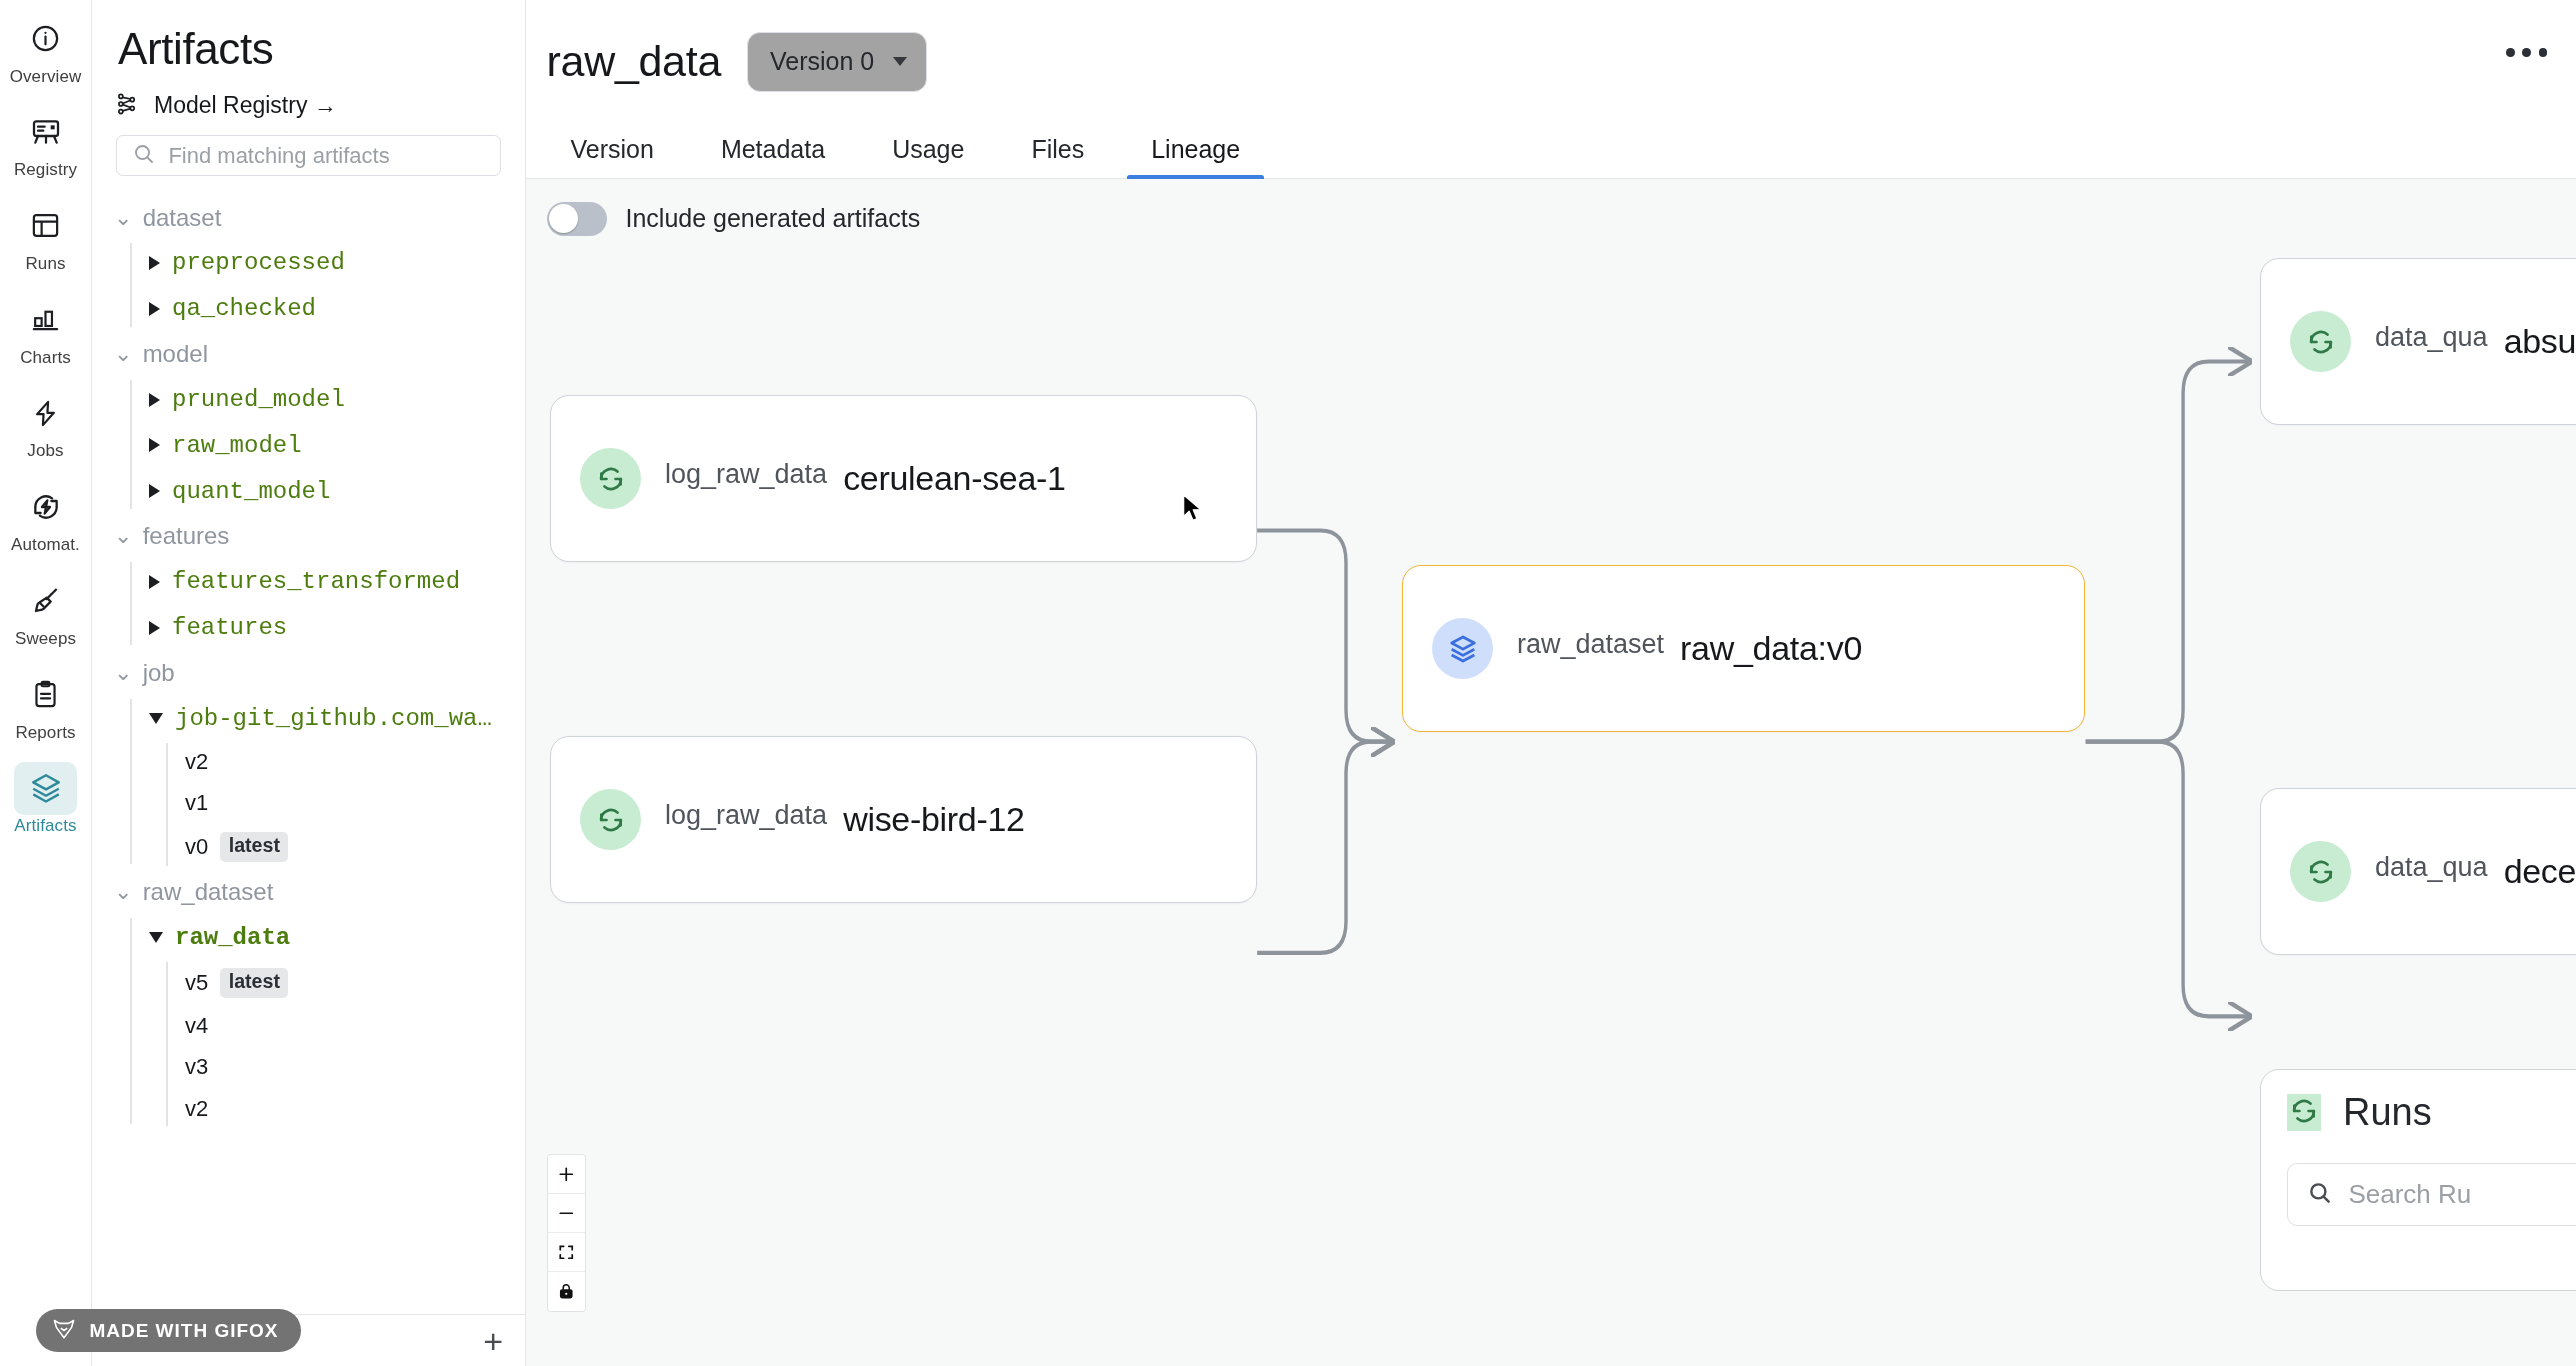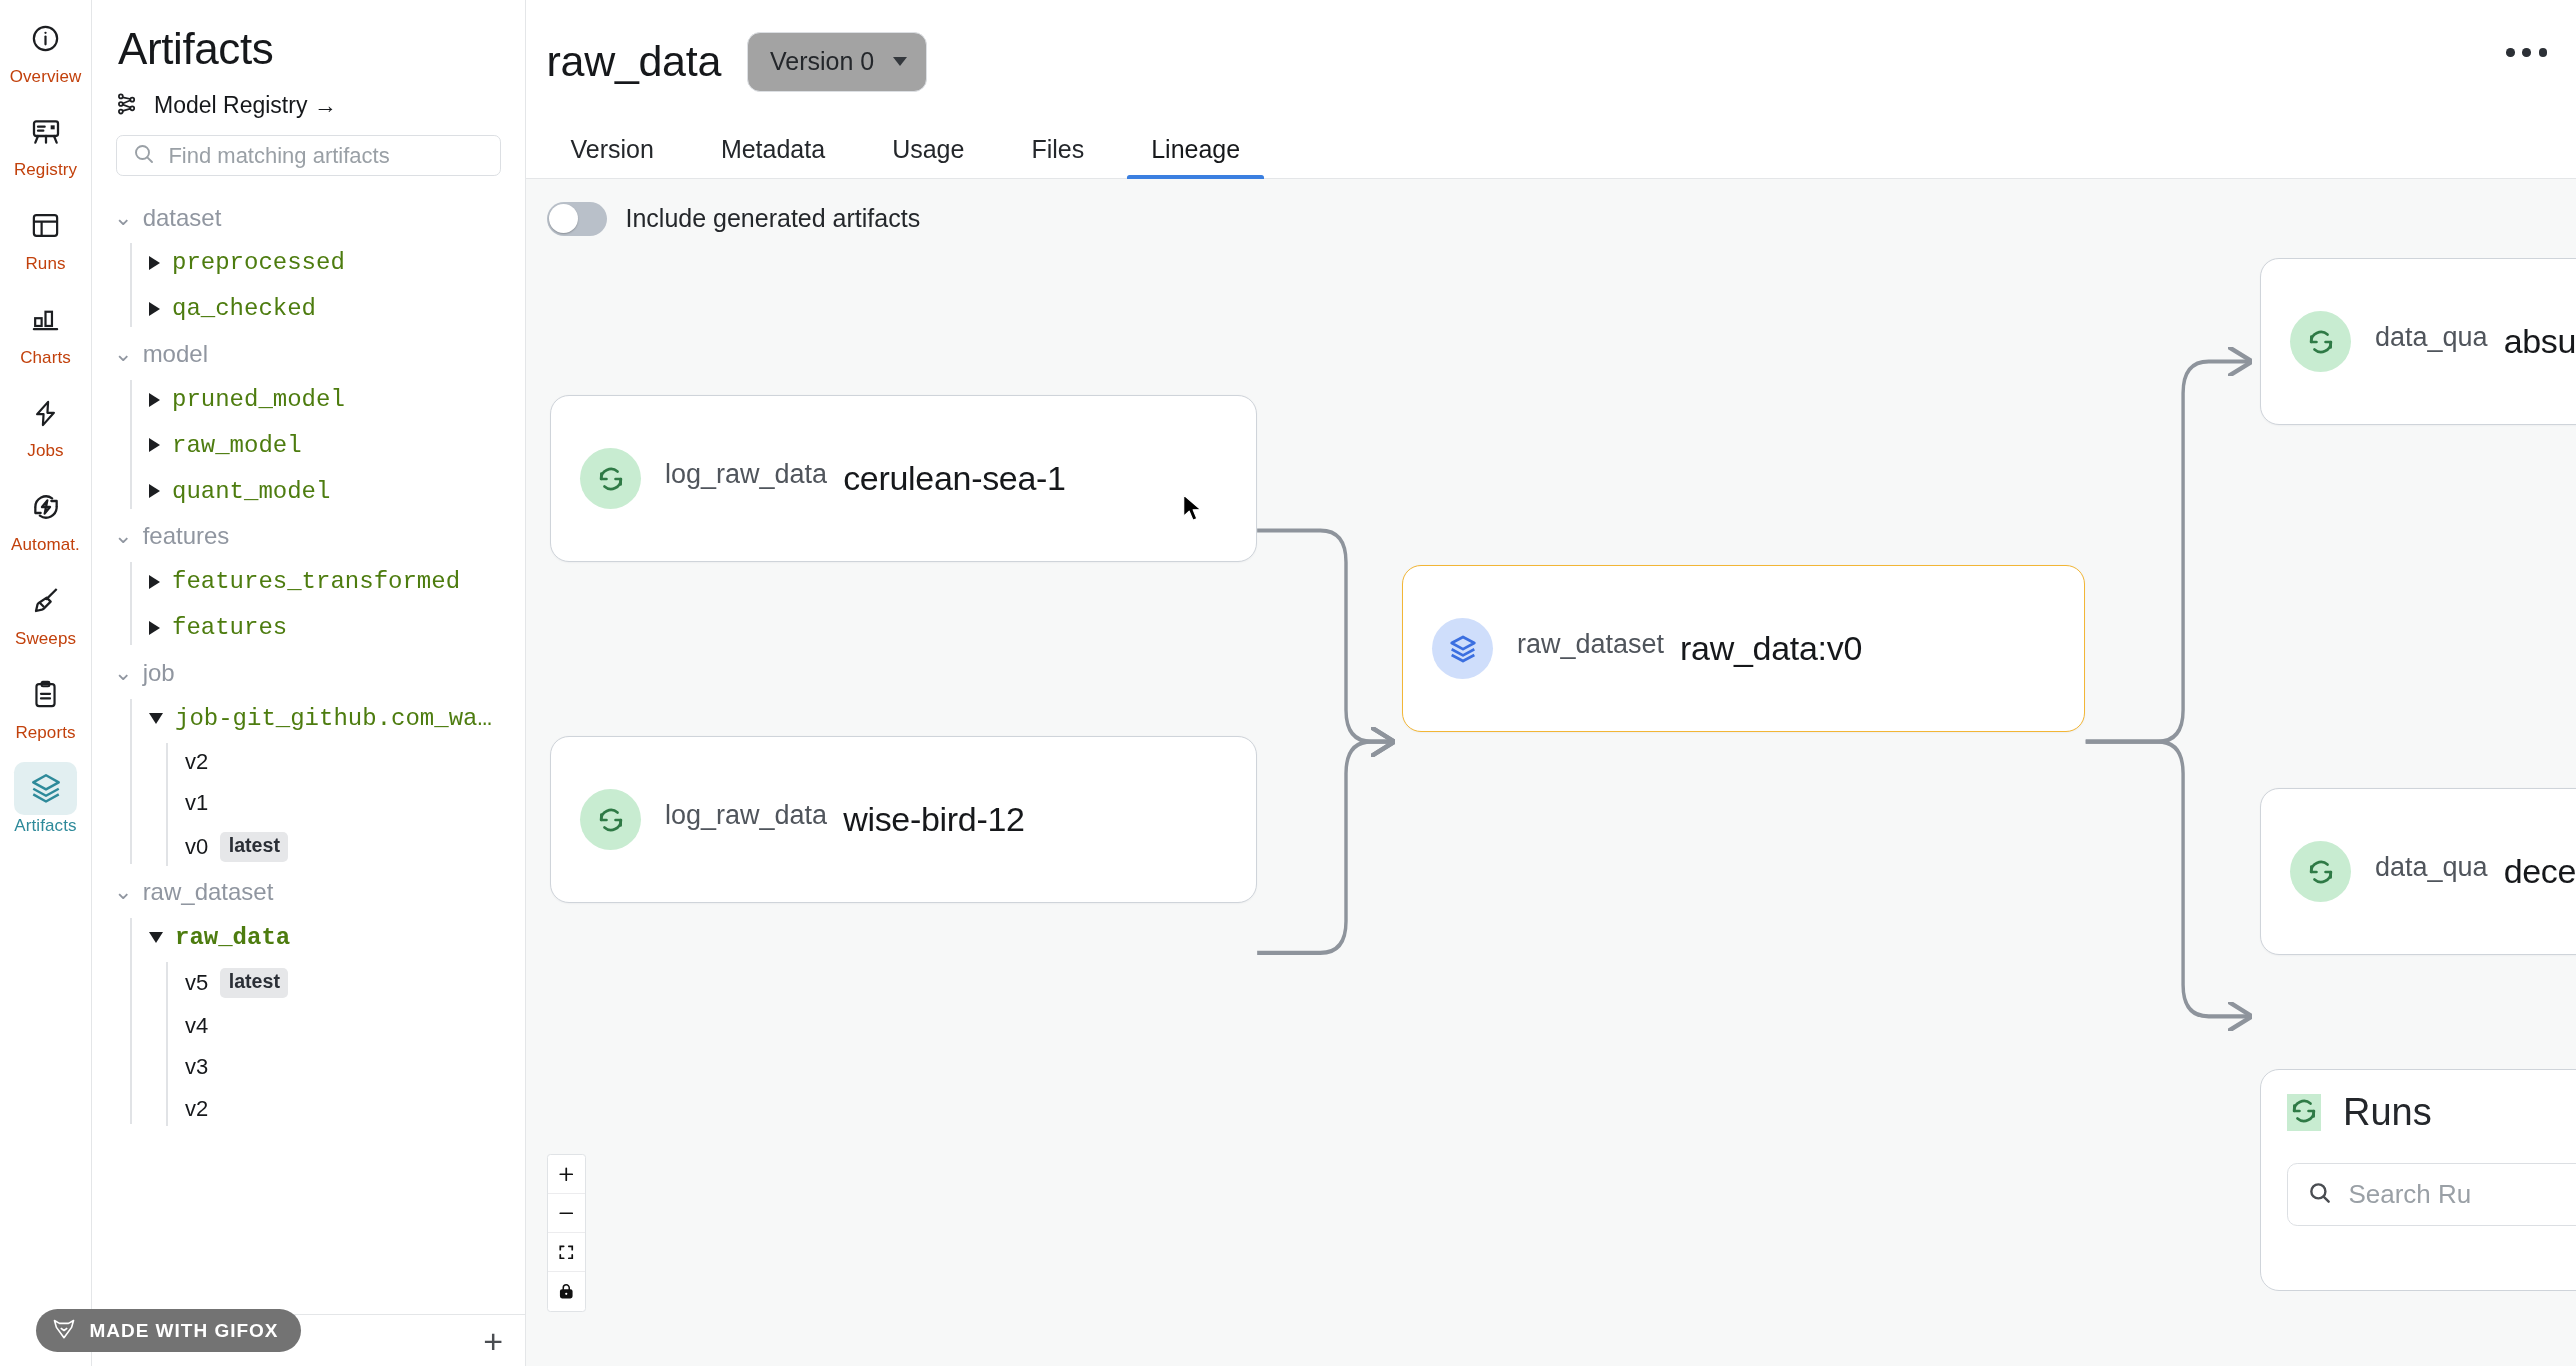--- a/index.html
+++ b/index.html
@@ -22,21 +22,21 @@
     width: 85px; display: flex; flex-direction: column;
     align-items: center; justify-content: center;
     margin-bottom: 19px; cursor: pointer;
   }
   .rail-icon-box {
     width: 63px; height: 53px; border-radius: 10.2px;
     display: flex; align-items: center; justify-content: center;
   }
   .rail-item.active .rail-icon-box { background: #e2eff1; }
   .rail-label {
-    font-size: 17px; color: #c2410c; margin-top: 1.7px;
+    font-size: 17px; color: #404040; margin-top: 1.7px;
     letter-spacing: 0.1px; white-space: nowrap;
   }
   .rail-item.active .rail-label { color: #2e8a9a; }
   .rail-icon-box svg { display:block; }
 
   
   .panel {
     width: 434px; flex: 0 0 434px; height: 1367px;
     background: #fff; border-right: 0.9px solid #e4e6e8;
     position: relative; display:flex; flex-direction:column;

